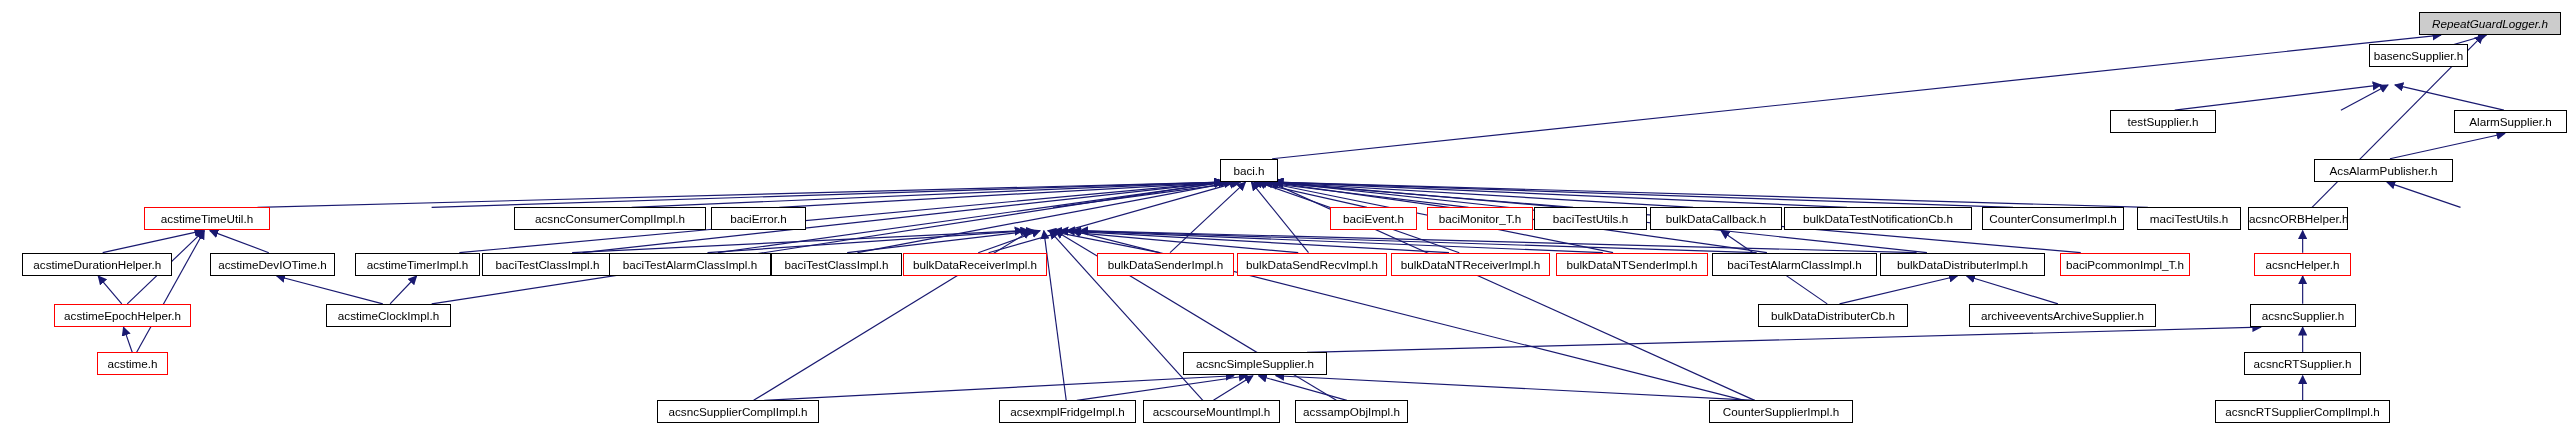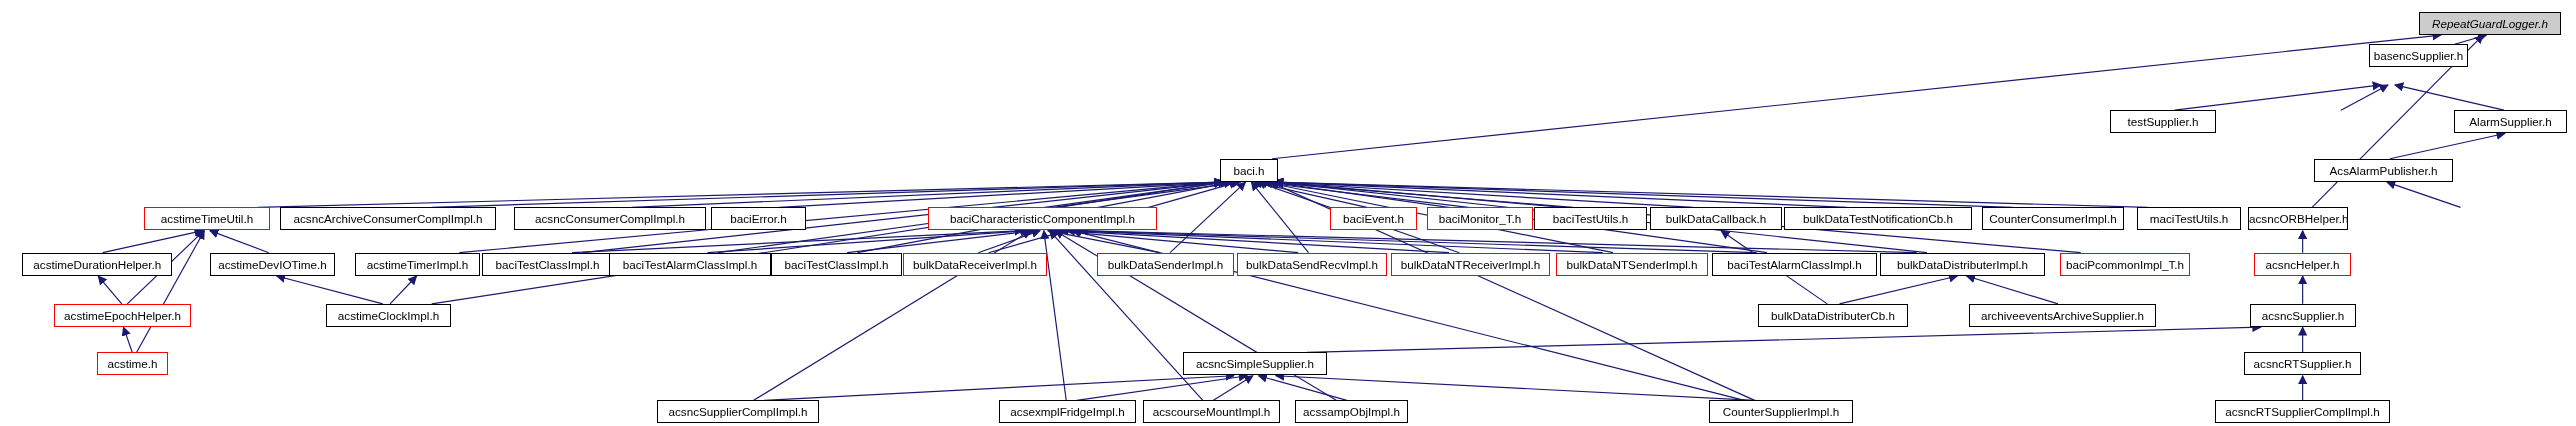--- a/index.html
+++ b/index.html
@@ -116,24 +116,22 @@
       <line x1="3555" y1="618" x2="3555" y2="580" class="edge" stroke="#191970" marker-end="url(#arrowhead)"></line>
     </svg>
 
 <div class="node root" title="RepeatGuardLogger.h" style="left: 2419px; top: 11.7px; width: 142px; font-style: italic;">RepeatGuardLogger.h</div>
     <div class="node normal" title="basencSupplier.h" style="left: 2329px; top: 44px; width: 99px; margin-left: 40px;">basencSupplier.h</div>
     <div class="node normal" title="testSupplier.h" style="left: 2110px; top: 110px; width: 106px;">testSupplier.h</div>
     <div class="node normal" title="AlarmSupplier.h" style="left: 2454px; top: 110px; width: 113px;">AlarmSupplier.h</div>
     <div class="node normal" title="baci.h" style="left: 1220px; top: 159px; width: 58px;">baci.h</div>
     <div class="node normal" title="AcsAlarmPublisher.h" style="left: 2314px; top: 159px; width: 139px;">AcsAlarmPublisher.h</div>
     <div class="node red" title="acstimeTimeUtil.h" style="left: 144px; top: 207px; width: 126px;">acstimeTimeUtil.h</div>
-    <div class="node normal" title="acsncArchiveConsumerComplImpl.h" style="left: 280px; top: 207px; width: 216px;">acsncArchiveConsumerComplImpl.h</div>
     <div class="node normal" title="acsncConsumerComplImpl.h" style="left: 514px; top: 207px; width: 192px;">acsncConsumerComplImpl.h</div>
     <div class="node normal" title="baciError.h" style="left: 711px; top: 207px; width: 95px;">baciError.h</div>
-    <div class="node red" title="baciCharacteristicComponentImpl.h" style="left: 928px; top: 207px; width: 229px;">baciCharacteristicComponentImpl.h</div>
     <div class="node red" title="baciEvent.h" style="left: 1330px; top: 207px; width: 87px;">baciEvent.h</div>
     <div class="node red" title="baciMonitor_T.h" style="left: 1427px; top: 207px; width: 106px;">baciMonitor_T.h</div>
     <div class="node normal" title="baciTestUtils.h" style="left: 1534px; top: 207px; width: 113px;">baciTestUtils.h</div>
     <div class="node normal" title="bulkDataCallback.h" style="left: 1650px; top: 207px; width: 132px;">bulkDataCallback.h</div>
     <div class="node normal" title="bulkDataTestNotificationCb.h" style="left: 1784px; top: 207px; width: 188px;">bulkDataTestNotificationCb.h</div>
     <div class="node normal" title="CounterConsumerImpl.h" style="left: 1982px; top: 207px; width: 142px;">CounterConsumerImpl.h</div>
     <div class="node normal" title="maciTestUtils.h" style="left: 2137px; top: 207px; width: 104px;">maciTestUtils.h</div>
     <div class="node normal" title="acsncORBHelper.h" style="left: 2248px; top: 207px; width: 100px;">acsncORBHelper.h</div>
     <div class="node normal" title="acstimeDurationHelper.h" style="left: 22.3px; top: 253px; width: 150px;">acstimeDurationHelper.h</div>
     <div class="node normal" title="acstimeDevIOTime.h" style="left: 210px; top: 253px; width: 125px;">acstimeDevIOTime.h</div>

